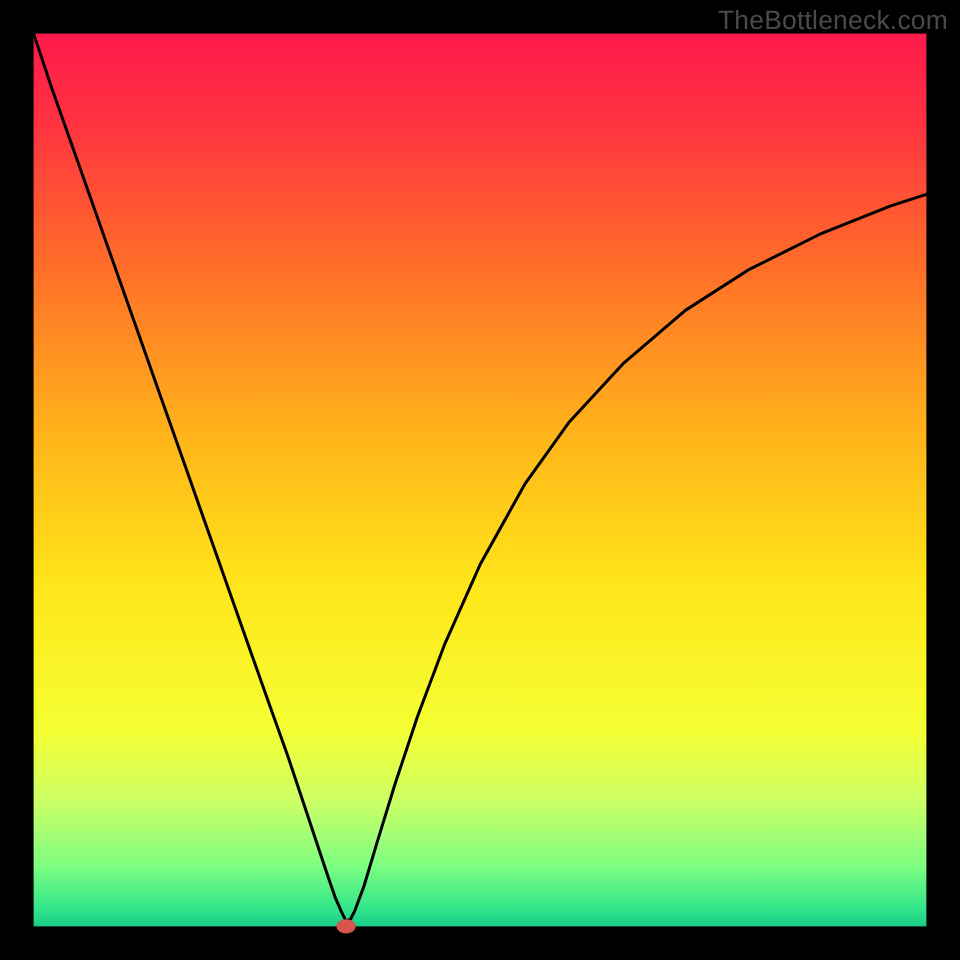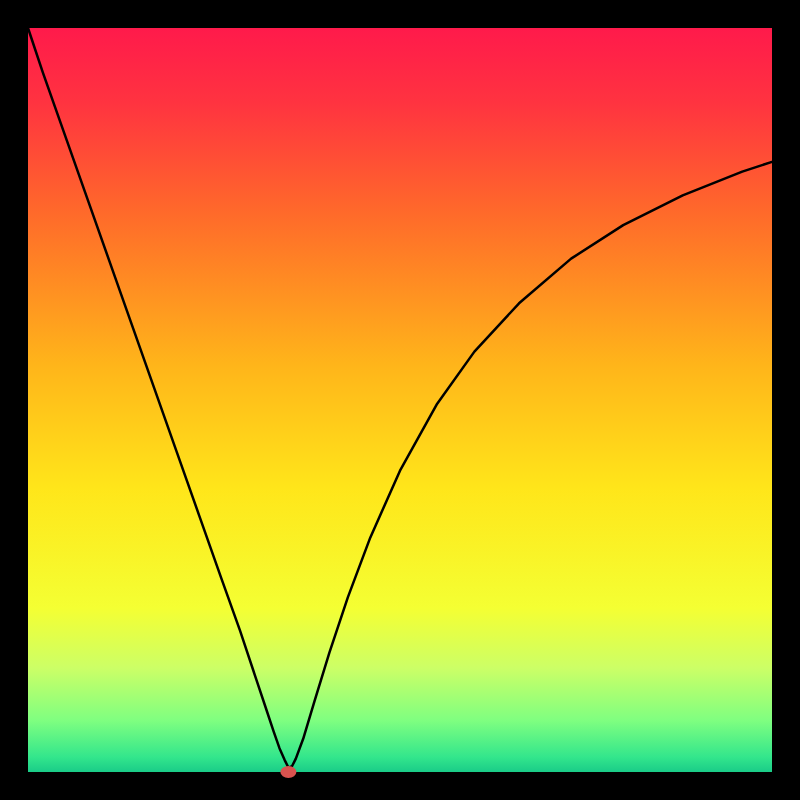--- a/index.html
+++ b/index.html
@@ -29,20 +29,21 @@
   svg {
     position: absolute;
     top: 0;
     left: 0;
   }
 </style>
 </head>
 <body>
 
 <div class="frame">
+  <div class="watermark">TheBottleneck.com</div>
 
   <svg id="chart-svg" width="800" height="800" viewBox="0 0 800 800">
     <defs>
       <linearGradient id="bg-grad" x1="0" y1="0" x2="0" y2="1">
           <stop offset="0%" stop-color="#ff1a4b"></stop>
           <stop offset="10%" stop-color="#ff3340"></stop>
           <stop offset="25%" stop-color="#ff6a2a"></stop>
           <stop offset="45%" stop-color="#ffb41a"></stop>
           <stop offset="62%" stop-color="#ffe61a"></stop>
           <stop offset="78%" stop-color="#f4ff33"></stop>

